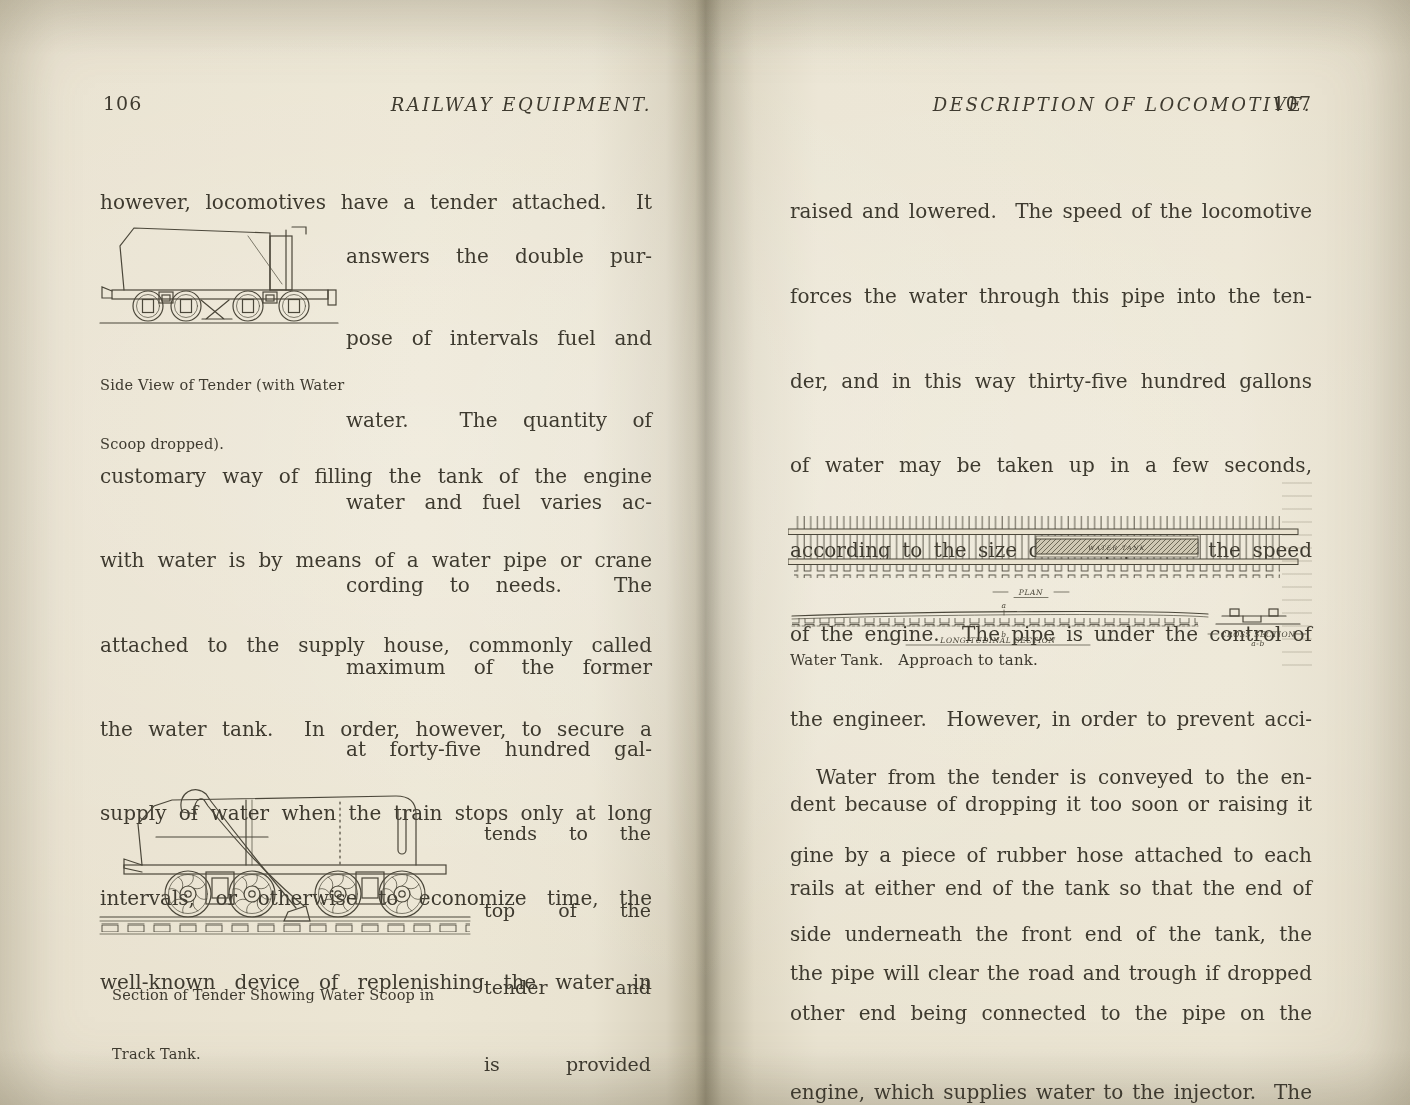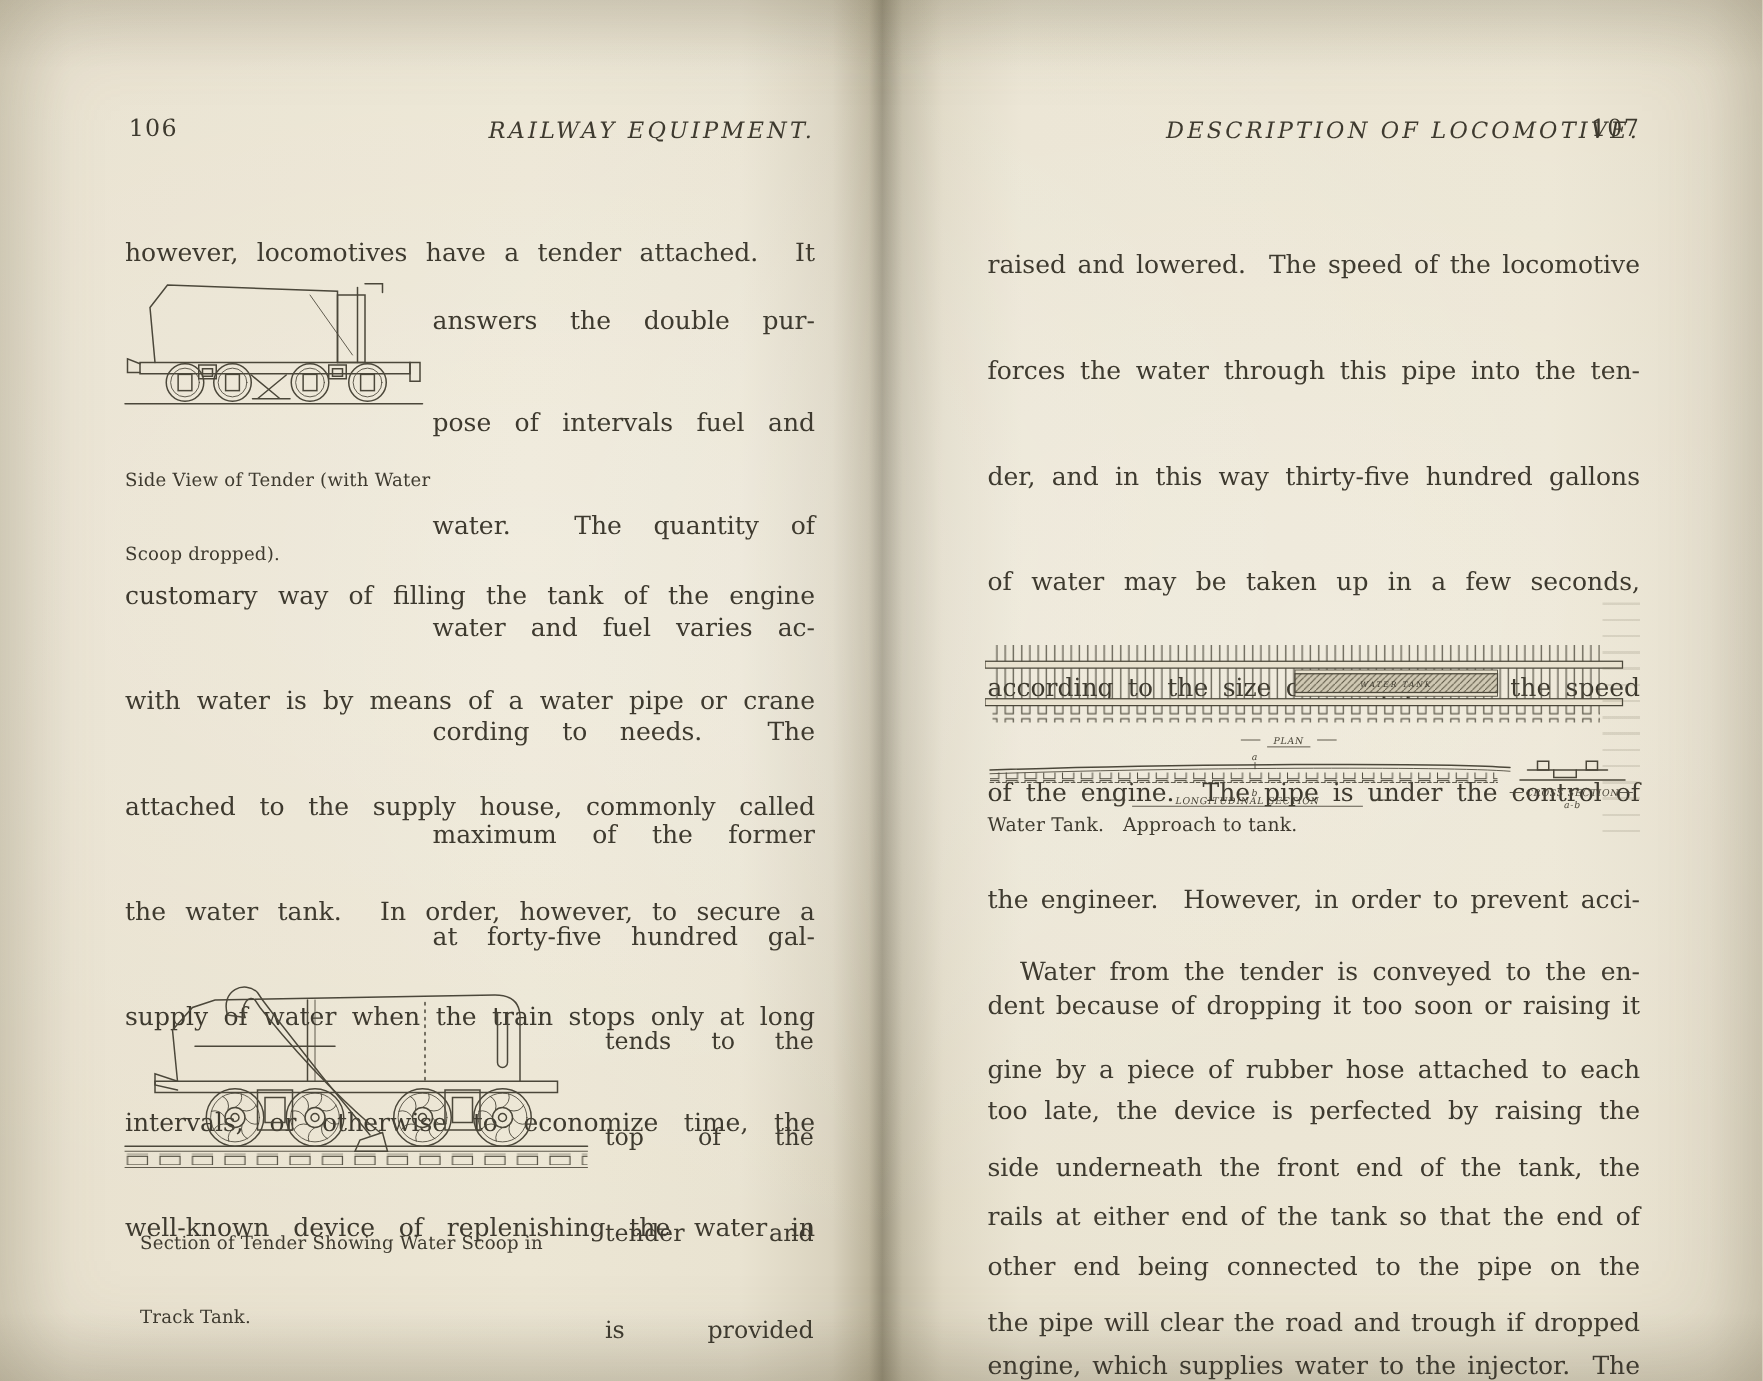--- a/index.html
+++ b/index.html
@@ -201,21 +201,20 @@
 
     <div class="abs body-text lh-p1R" style="left:790px;top:141px;width:522px;">
       <div class="line">raised and lowered.  The speed of the locomotive</div>
       <div class="line">forces the water through this pipe into the ten-</div>
       <div class="line">der, and in this way thirty-five hundred gallons</div>
       <div class="line">of water may be taken up in a few seconds,</div>
       <div class="line">according to the size of the pipe and the speed</div>
       <div class="line">of the engine.  The pipe is under the control of</div>
       <div class="line">the engineer.  However, in order to prevent acci-</div>
       <div class="line">dent because of dropping it too soon or raising it</div>
-      <div class="line">too late, the device is perfected by raising the</div>
       <div class="line">rails at either end of the tank so that the end of</div>
       <div class="line">the pipe will clear the road and trough if dropped</div>
       
       
     </div>
 
     <svg class="abs" style="left:788px;top:512px;" width="528" height="136" viewBox="0 0 528 136">
       <defs>
         <pattern id="pties" width="13.2" height="62" patternUnits="userSpaceOnUse">
           <rect x="3" y="1" width="6.5" height="58" fill="none" stroke="#4b473a" stroke-width="0.9"></rect>

